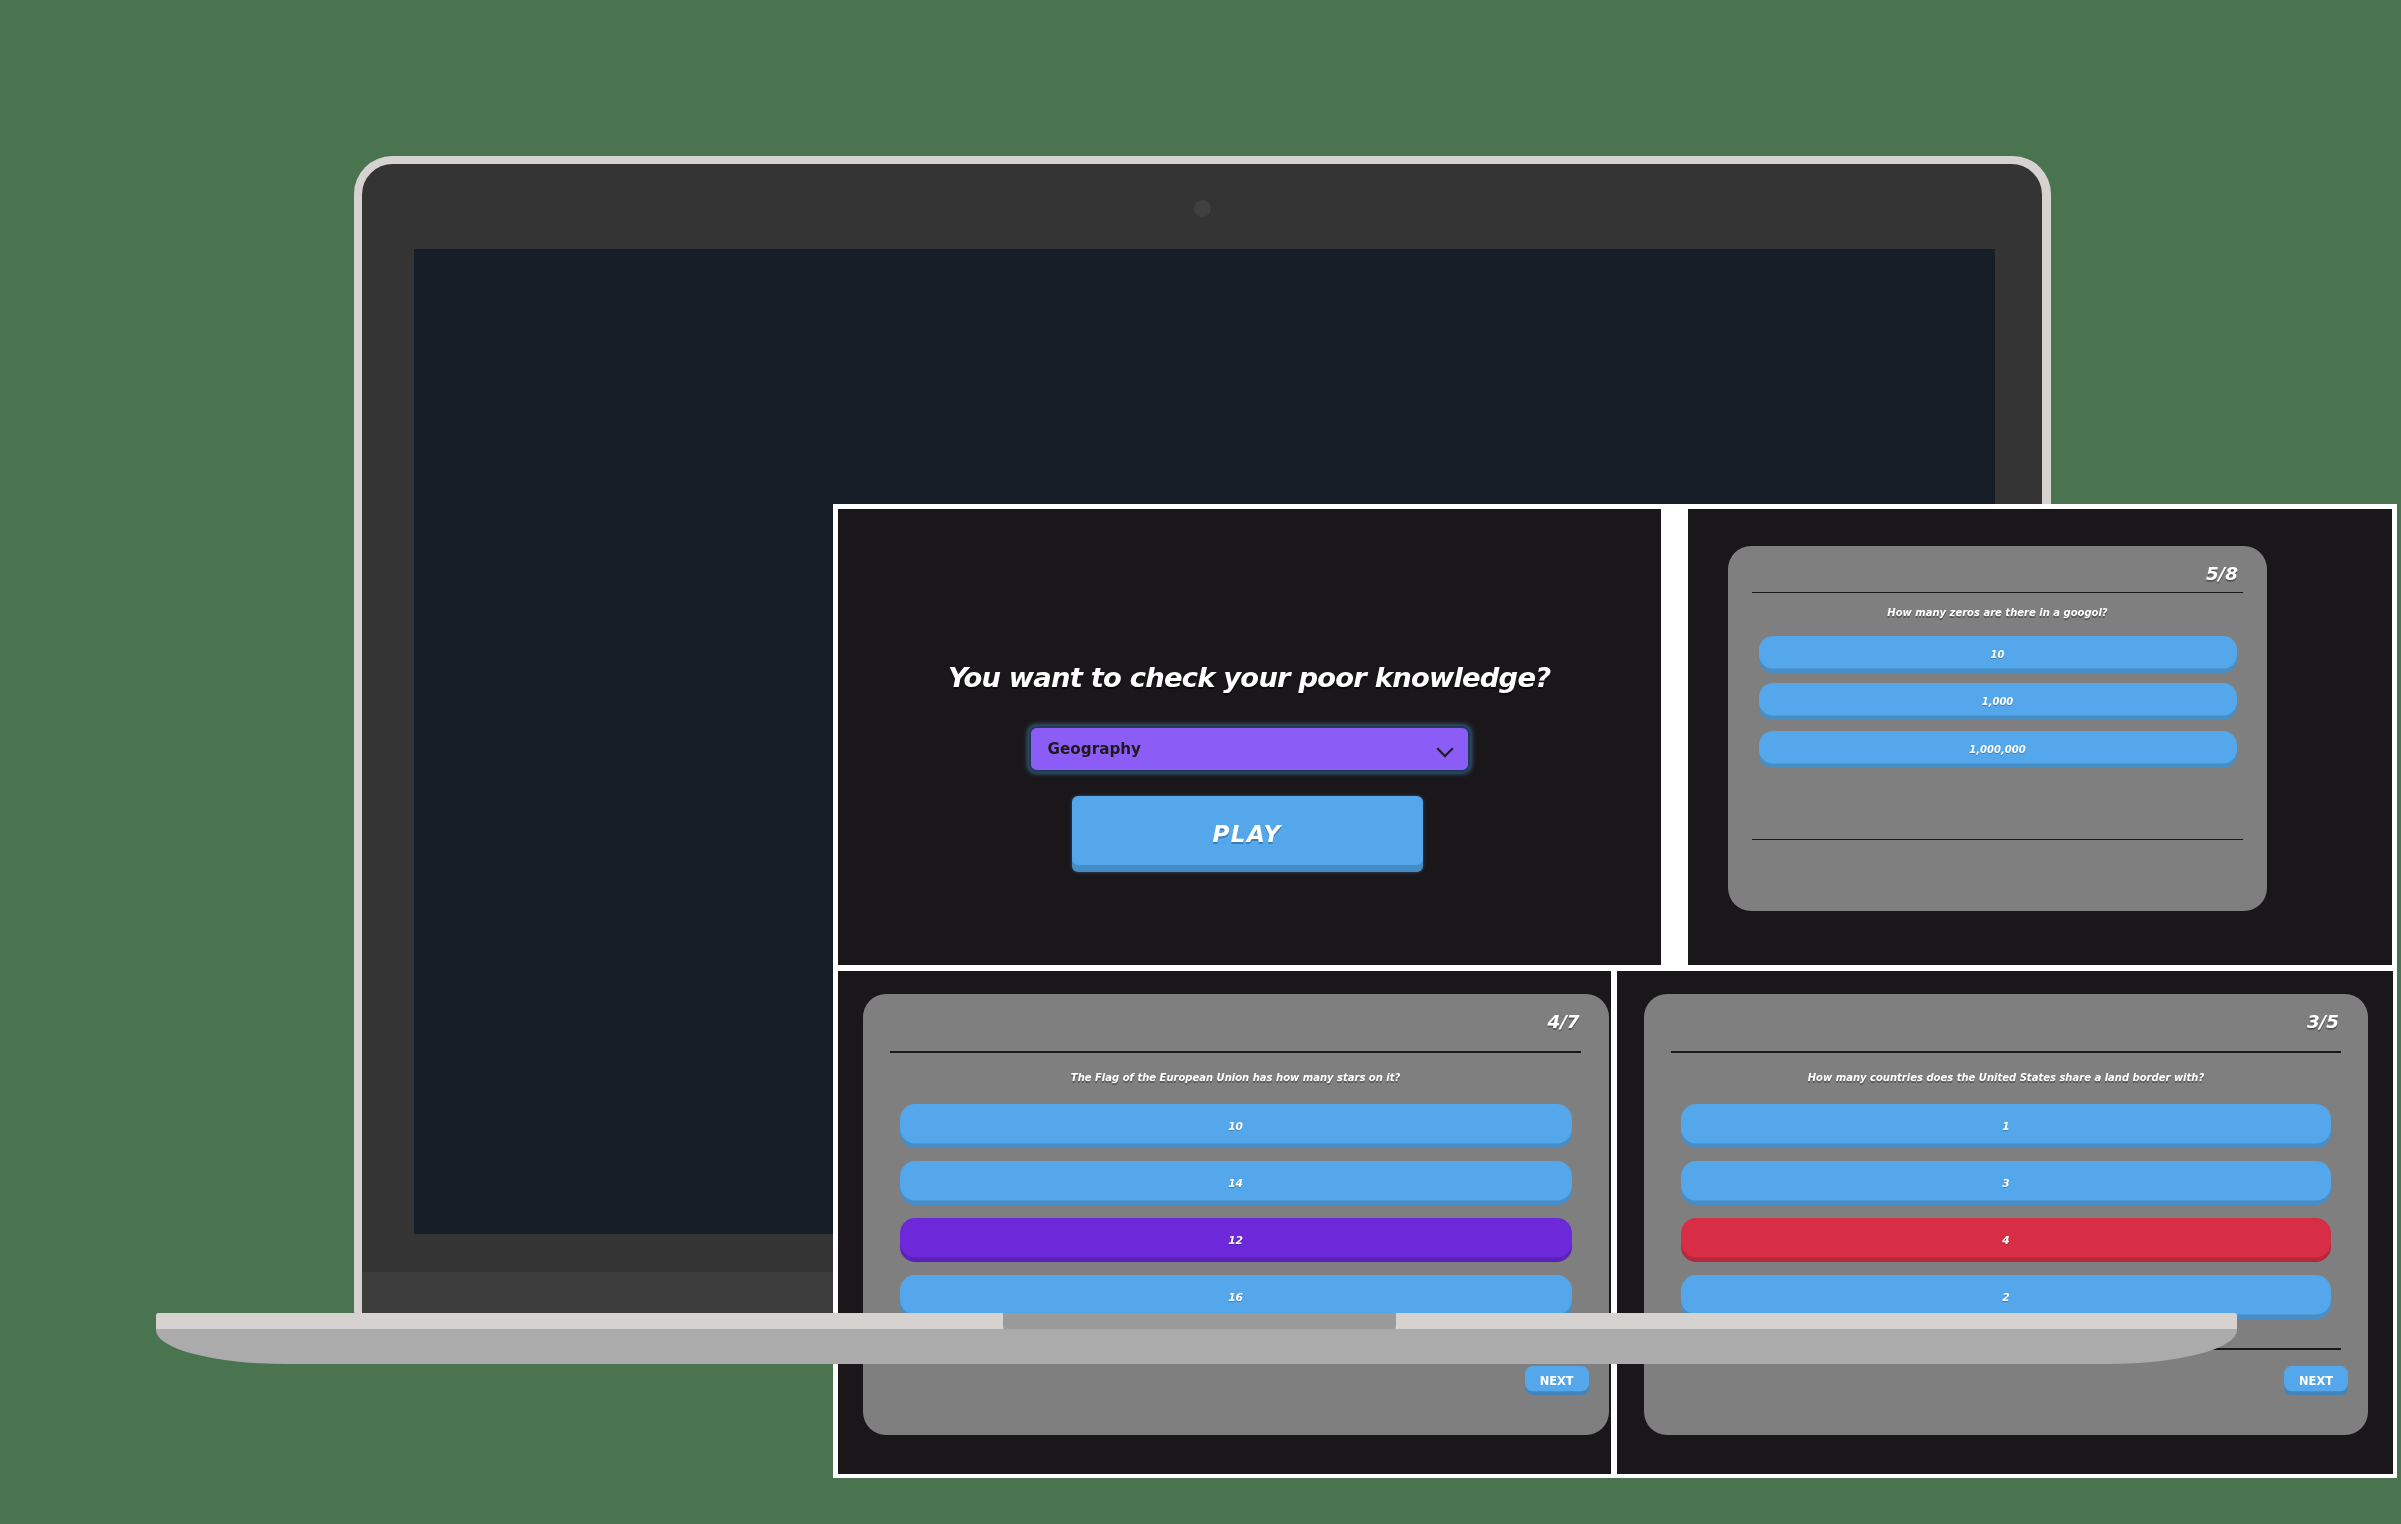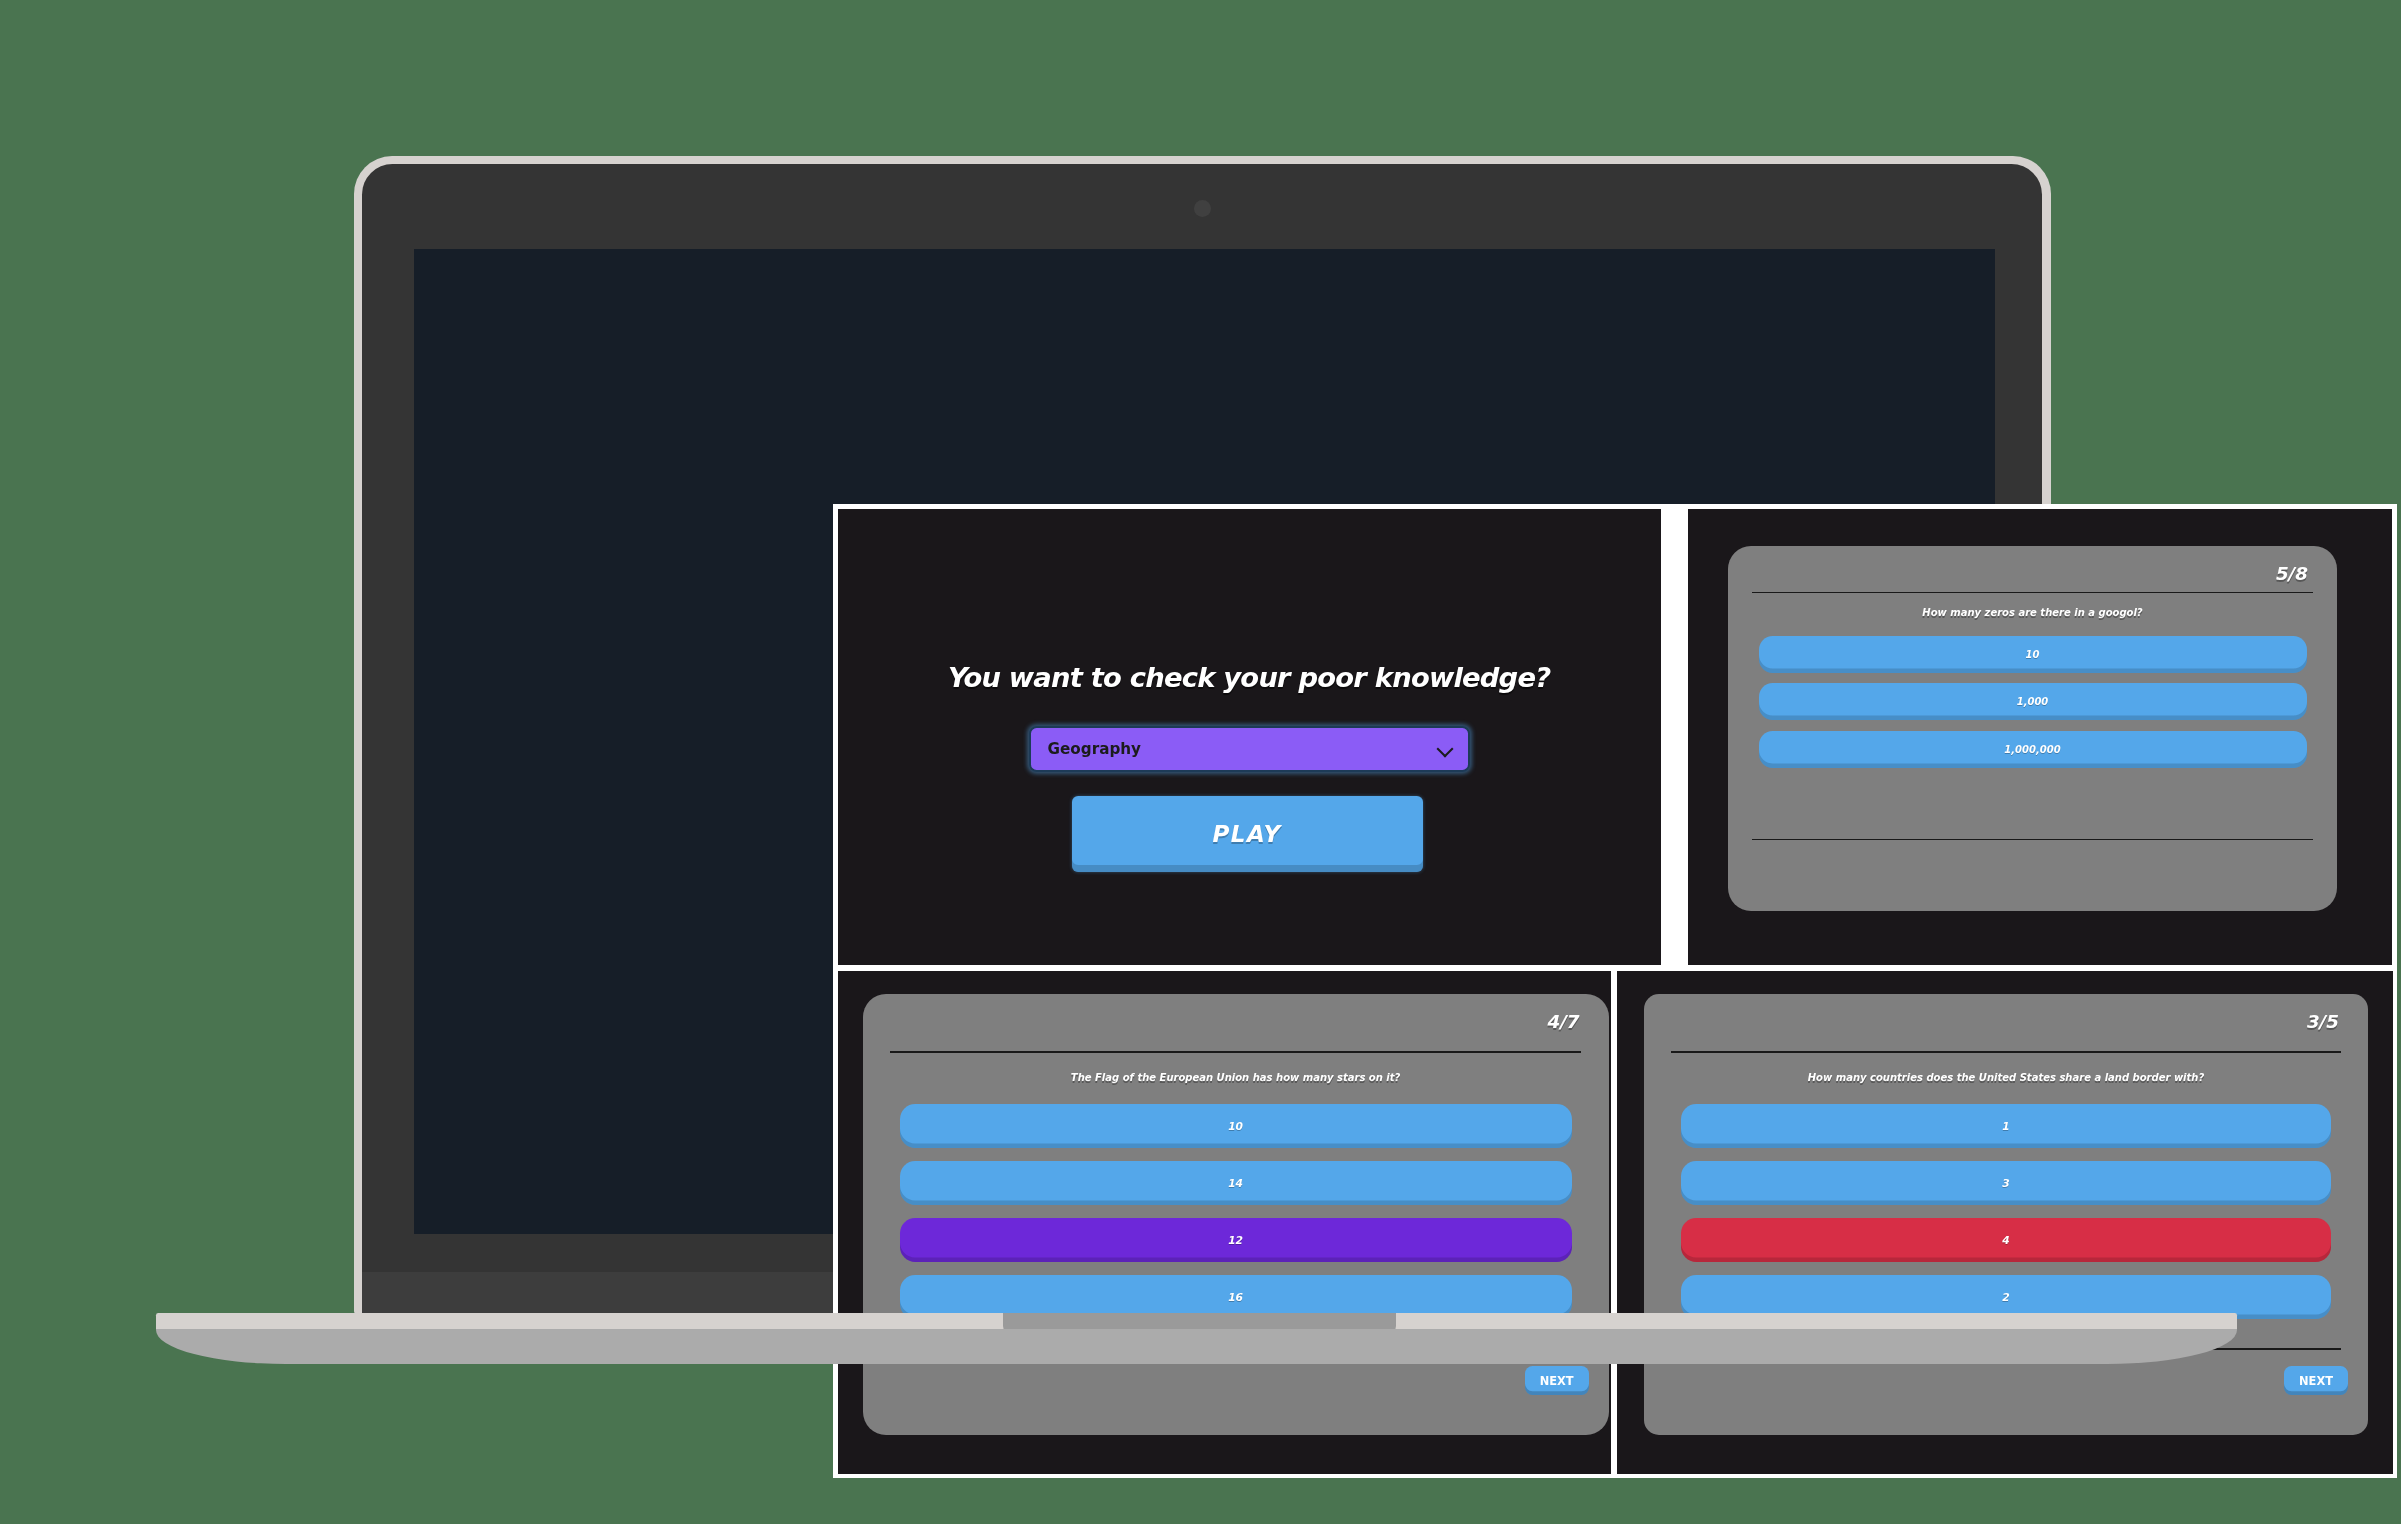--- a/index.html
+++ b/index.html
@@ -56,24 +56,24 @@
   .play-btn{
     position:absolute;left:234px;top:287px;width:351px;height:76px;
     background:#54a7ea;border:none;border-radius:6.1px;
     box-shadow:inset 0 -6.9px 0 rgba(0,0,0,0.16), 0 0 3.8px rgba(84,167,234,0.4);
     color:#ffffff;font-family:inherit;font-size:23px;font-weight:bold;font-style:italic;
     letter-spacing:1.5px;cursor:pointer;text-shadow:0 1.5px 0 rgba(0,0,0,0.25);
   }
 
   
   .card{position:absolute;background:#7f7f7f;border-radius:23px;}
-  .card-tr{left:40px;top:37px;width:609px;height:365px;}
+  .card-tr{left:40px;top:37px;width:539px;height:365px;}
   .card-b{top:23px;height:441px;}
   .card-bl{left:25px;width:722px;padding-left:24px;}
-  .card-br{left:27px;width:724px;border-radius:15px;}
+  .card-br{left:27px;width:724px;}
   .progress{
     position:absolute;top:17px;right:29px;color:#ffffff;
     font-size:18.3px;font-weight:bold;font-style:italic;text-shadow:0 1.5px 0 rgba(0,0,0,0.3);
   }
   .rule{position:absolute;left:24.4px;right:24.4px;height:1.5px;background:#191919;}
   .card-tr .rule-top{top:46px;}
   .card-tr .rule-bottom{top:293px;}
   .card-b .rule-top{top:57px;left:27.4px;right:27.4px;}
   .card-b .rule-bottom{top:354px;left:27.4px;right:27.4px;}
   .question{

